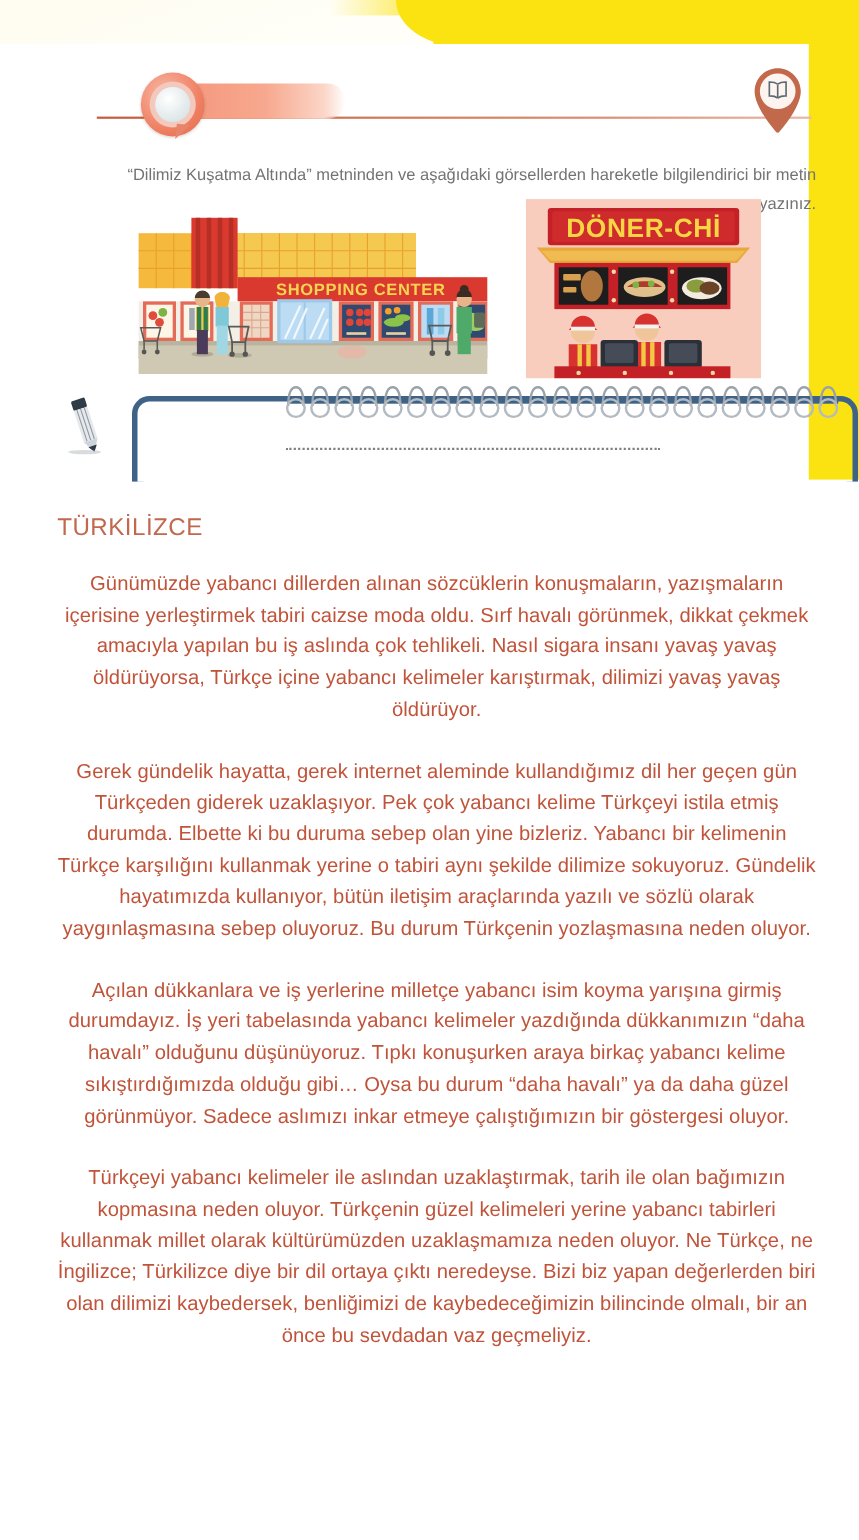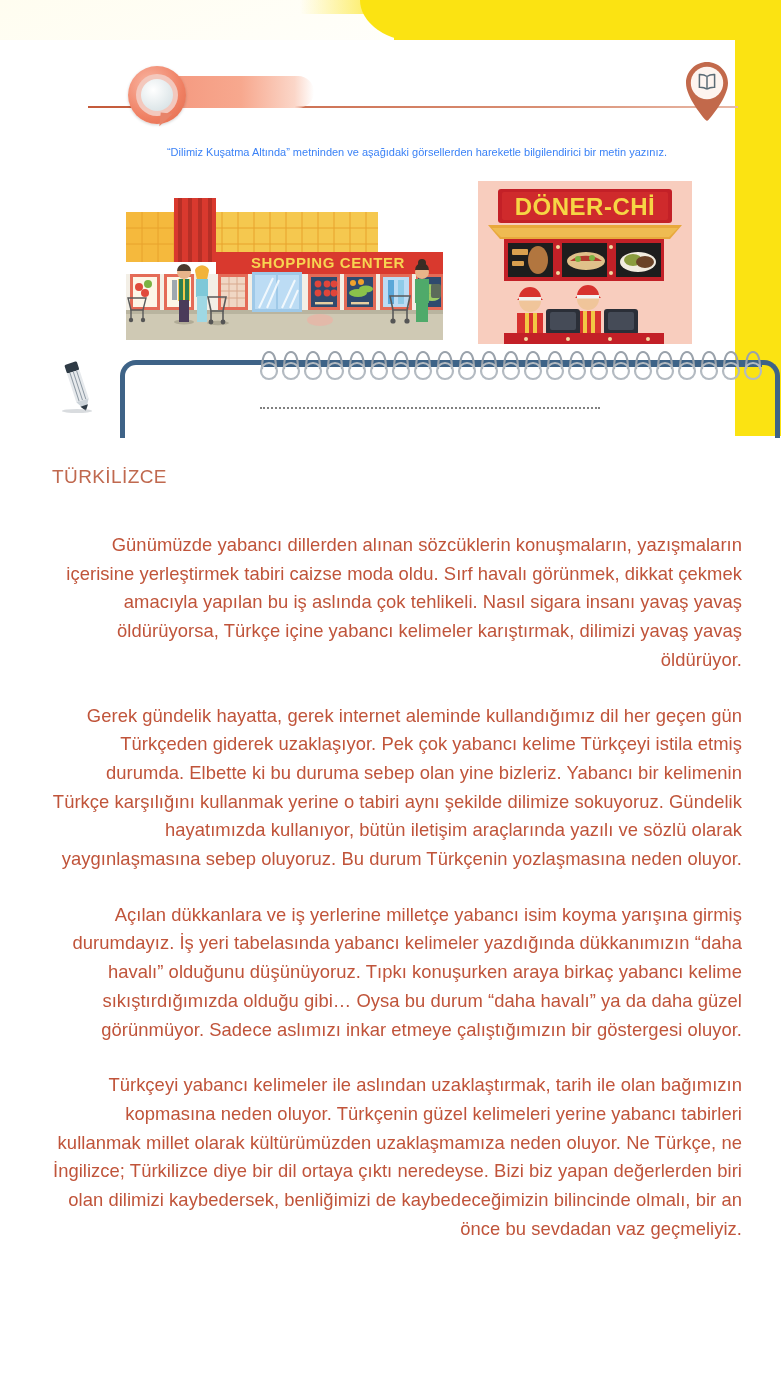--- a/index.html
+++ b/index.html
@@ -71,22 +71,22 @@
     border-left:12px solid #e8846a;
     border-bottom:14px solid transparent;
     transform:rotate(6deg);
   }
 
   .hdr-pin{position:absolute;right:6px;top:-2px;width:54px;height:64px;}
 
   
   .intro{
     position:absolute;left:64px;top:132px;width:678px;
-    font-size:11px;line-height:1.72;color:#3b82f6;
-    text-align:center;
+    font-size:15px;line-height:1.72;color:#737373;
+    text-align:right;
   }
   .intro .ind{display:inline-block;width:28px;}
 
   
   .ill-mall{position:absolute;left:122px;top:192px;width:325px;height:148px;}
   .ill-doner{position:absolute;left:478px;top:181px;width:214px;height:193px;}
 
   
   .nb{position:absolute;left:48px;top:352px;width:690px;height:86px;}
   .nb-frame{
@@ -105,26 +105,26 @@
   .pencil{position:absolute;left:8px;top:6px;width:44px;height:60px;}
   .dots{
     position:absolute;left:212px;top:55px;width:340px;
     border-bottom:2.4px dotted #6b6b6b;
     opacity:.85;
   }
 
   
   .article{position:absolute;left:52px;top:466px;width:690px;}
   .art-title{
-    font-size:19px;letter-spacing:.4px;color:#c0694f;
-    margin:0 0 43px 0;font-weight:400;
+    font-size:22px;letter-spacing:.4px;color:#c0694f;
+    margin:0 0 24px 0;font-weight:400;
   }
   .art-p{
     font-size:18.4px;line-height:1.56;color:#c0543a;
-    margin:0 0 27px 0;text-align:right;letter-spacing:.05px;
+    margin:0 0 27px 0;text-align:center;letter-spacing:.05px;
   }
   .art-p:last-child{margin-bottom:16px;}
 </style>
 </head>
 <body>
 
 <div class="page">
 
   <div class="page-soft-bg"></div>
   <div class="yellow-top-fade"></div>

